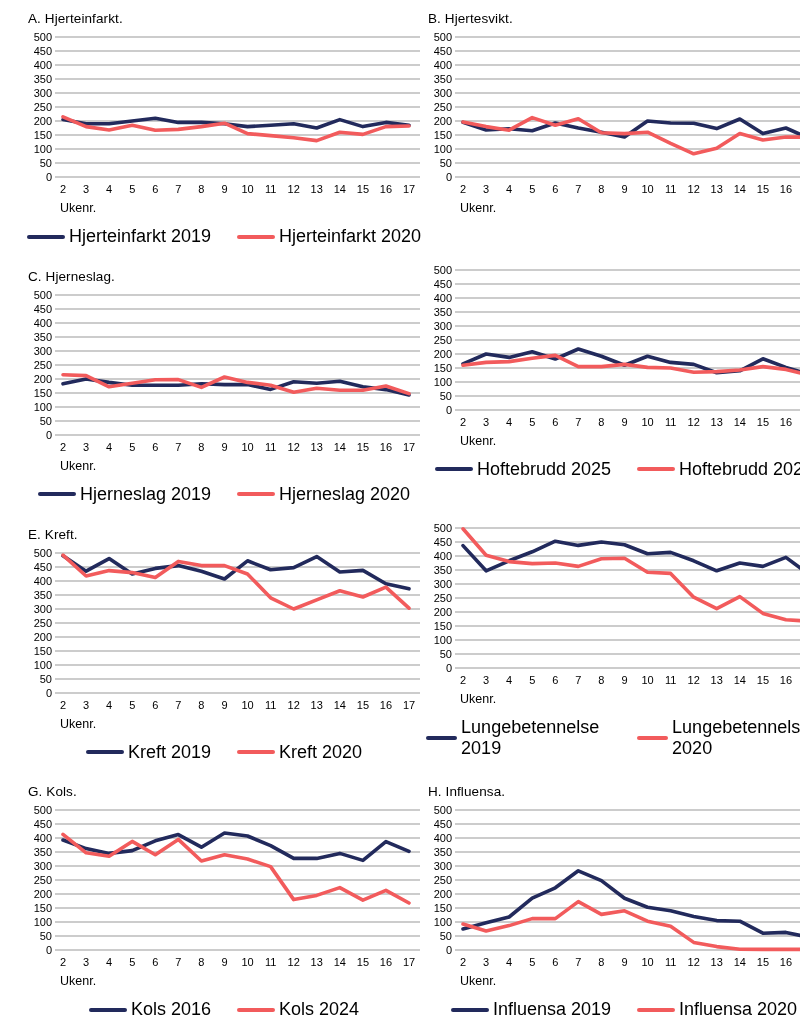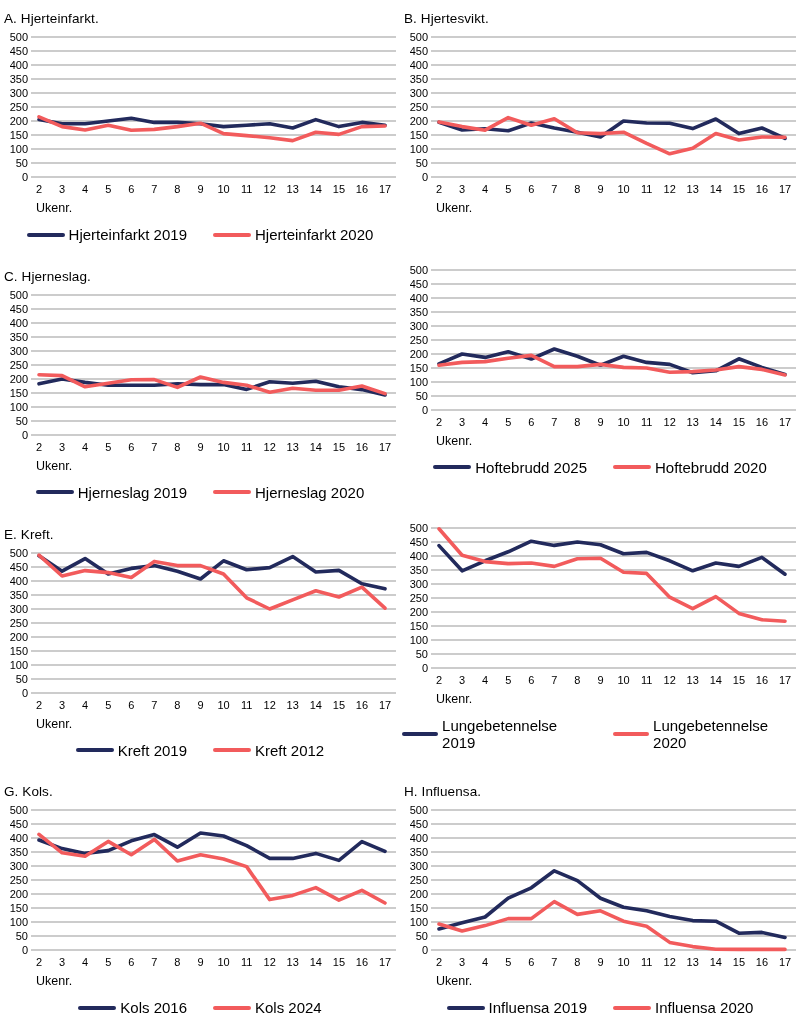--- a/index.html
+++ b/index.html
@@ -4,38 +4,39 @@
 <style>
   html,body{margin:0;padding:0;}
   body{
     width:800px;height:1031px;overflow:hidden;background:#ffffff;
     font-family:"Liberation Sans", sans-serif;color:#000;
   }
   .grid{
     display:grid;
     grid-template-columns:400px 400px;
     grid-auto-rows:257.75px;
+    padding-left:24px;
   }
   figure.panel{
     margin:0;box-sizing:border-box;
     padding:6px 2px 0 2px;overflow:hidden;
   }
   .title{
     font-size:13.5px;line-height:16px;
     margin:5px 0 4px 2px;letter-spacing:0.1px;
   }
   svg.plot{display:block;width:396px;height:170px;}
   svg.plot text{font-family:"Liberation Sans", sans-serif;font-size:11px;fill:#000;}
   .xlabel{
     width:360px;margin-left:34px;margin-top:0;
     font-size:12.5px;
   }
   .legend{
     display:flex;justify-content:center;align-items:center;
-    gap:26px;margin-top:11px;font-size:15px;
+    gap:26px;margin-top:11px;font-size:18px;
   }
   .legend-item{display:flex;align-items:center;gap:4px;}
   .swatch{width:38px;height:4px;border-radius:2px;display:inline-block;}
 </style>
 </head>
 <body>
 
 <div class="grid">
 
   <figure class="panel">
@@ -300,21 +301,21 @@
         <polyline points="37.0,8.2 60.1,29.0 83.1,23.6 106.2,25.6 129.3,30.4 152.3,14.4 175.4,18.6 198.5,18.6 221.5,27.0 244.6,50.8 267.7,62.0 290.7,52.8 313.8,43.8 336.9,50.0 359.9,40.2 383.0,61.2" fill="none" stroke="#F25B5C" stroke-width="3.6" stroke-linejoin="round" stroke-linecap="round"></polyline>
       </svg>
     <div class="xlabel">Ukenr.</div>
     <div class="legend">
       <span class="legend-item">
         <span class="swatch" style="background: rgb(34, 42, 92);"></span>
         <span class="legend-label">Kreft 2019</span>
       </span>
       <span class="legend-item">
         <span class="swatch" style="background: rgb(242, 91, 92);"></span>
-        <span class="legend-label">Kreft 2012</span>
+        <span class="legend-label">Kreft 2020</span>
       </span>
     </div>
   </figure>
 
   <figure class="panel">
     <svg class="plot" viewBox="0 0 396 170">
         <line x1="29" y1="146.0" x2="394" y2="146.0" stroke="#999999" stroke-width="1.1"></line>
         <text x="26" y="149.8" text-anchor="end">0</text>
         <line x1="29" y1="132.0" x2="394" y2="132.0" stroke="#999999" stroke-width="1.1"></line>
         <text x="26" y="135.8" text-anchor="end">50</text>

